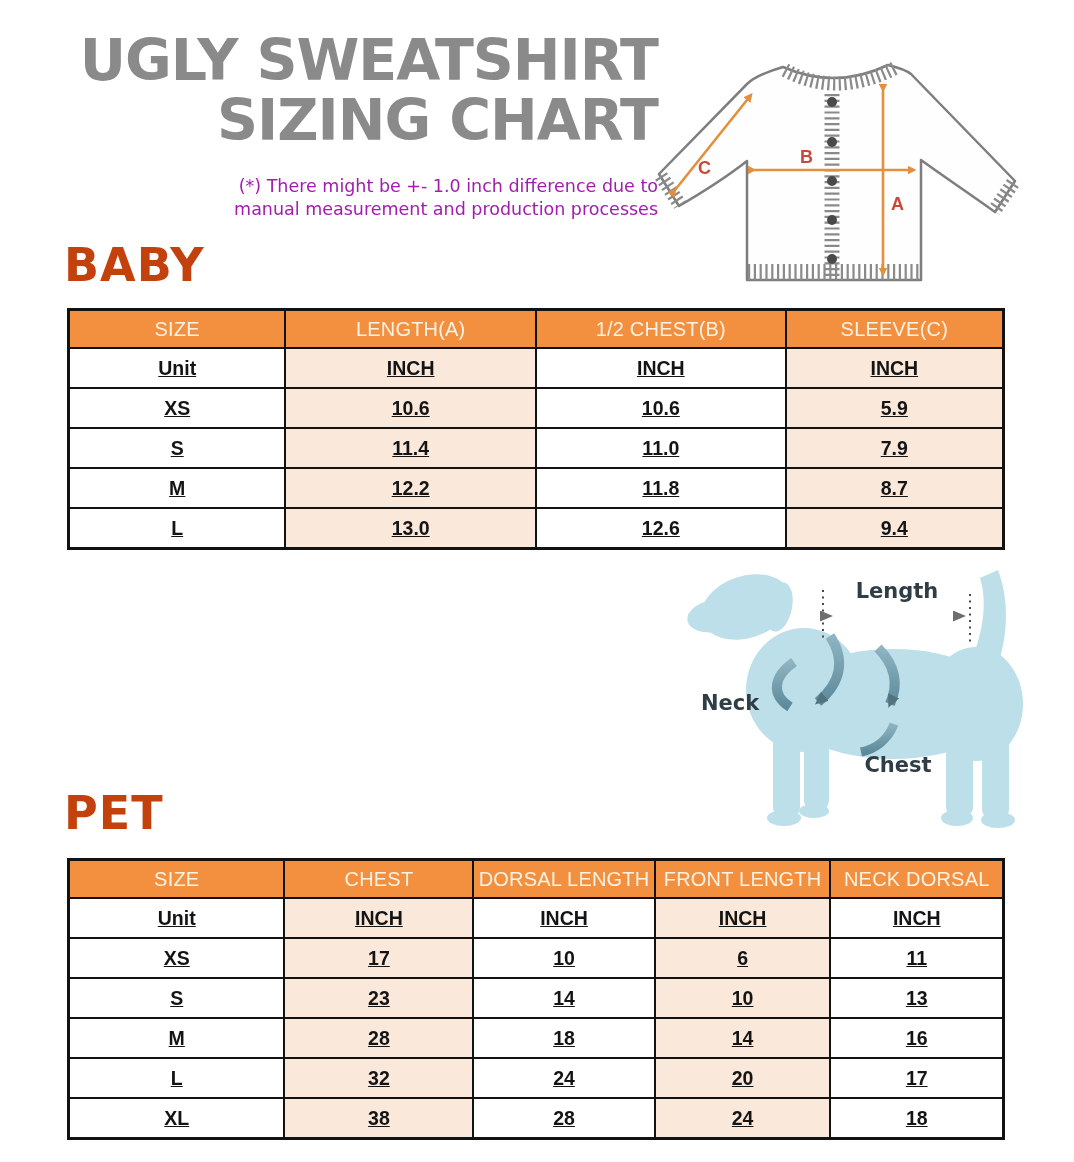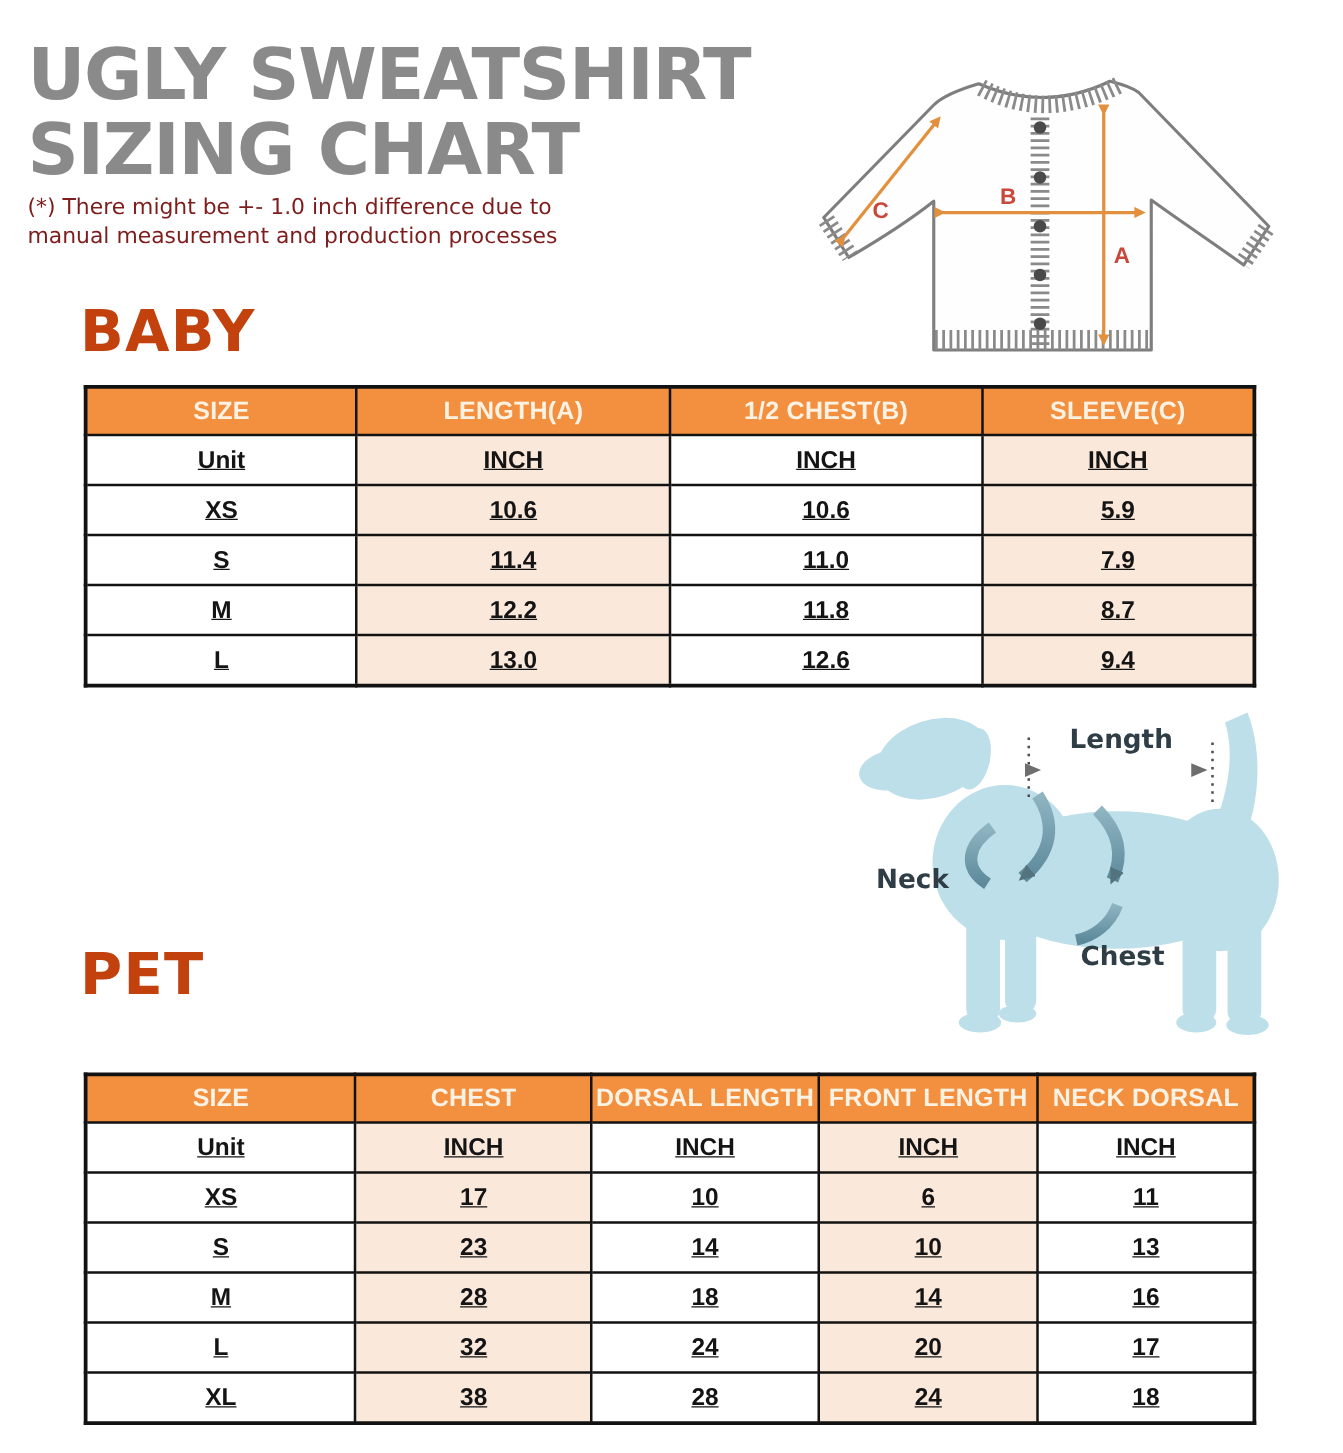--- a/index.html
+++ b/index.html
@@ -1,50 +1,50 @@
 <!DOCTYPE html>
 <html><head>
 <meta charset="utf-8">
 <style>
   html,body{margin:0;padding:0;background:#ffffff;}
   .page{
     position:relative;width:1074px;height:1162px;background:#ffffff;overflow:hidden;
     font-family:"Liberation Sans","DejaVu Sans",sans-serif;
   }
   
-  .title-block{position:absolute;left:22px;top:30px;width:636px;text-align:left;}
+  .title-block{position:absolute;left:22px;top:30px;width:636px;text-align:right;}
   .title-line{
     font-family:"DejaVu Sans",sans-serif;
     font-weight:800;color:#8A8A8A;font-size:57px;line-height:1.06;
     letter-spacing:-1px;white-space:nowrap;
   }
   .disclaimer{
-    margin-top:4px;color:#7f1d1d;font-size:17.5px;line-height:1.32;font-weight:500;
+    margin-top:24px;color:#a21caf;font-size:17.5px;line-height:1.32;font-weight:500;
     font-family:"DejaVu Sans",sans-serif;
   }
   
   .section-heading{
     position:absolute;left:64px;
     font-family:"DejaVu Sans",sans-serif;font-weight:800;color:#c2410c;
     font-size:46px;letter-spacing:1px;white-space:nowrap;
   }
   #baby-heading{top:238px;}
-  #pet-heading{top:752px;}
+  #pet-heading{top:786px;}
   
   .table-wrap{position:absolute;left:67px;width:938px;}
   #baby-table-wrap{top:308px;}
   #pet-table-wrap{top:858px;}
   table.size-table{
     width:100%;border-collapse:collapse;table-layout:fixed;
     border:3px solid #121212;
   }
   table.size-table th{
     background:#F3903F;color:#FBF2E3;
     border:2px solid #121212;
-    font-size:20px;font-weight:700;height:34px;text-align:center;
+    font-size:20px;font-weight:400;height:34px;text-align:center;
     font-family:"Liberation Sans",sans-serif;letter-spacing:.2px;
   }
   table.size-table td{
     border:2px solid #121212;background:#ffffff;color:#141414;
     font-size:19.5px;font-weight:700;height:36px;text-align:center;
     font-family:"Liberation Sans",sans-serif;
     text-decoration:underline;
   }
   table.size-table td.peach{background:#FAE8DB;}
   

